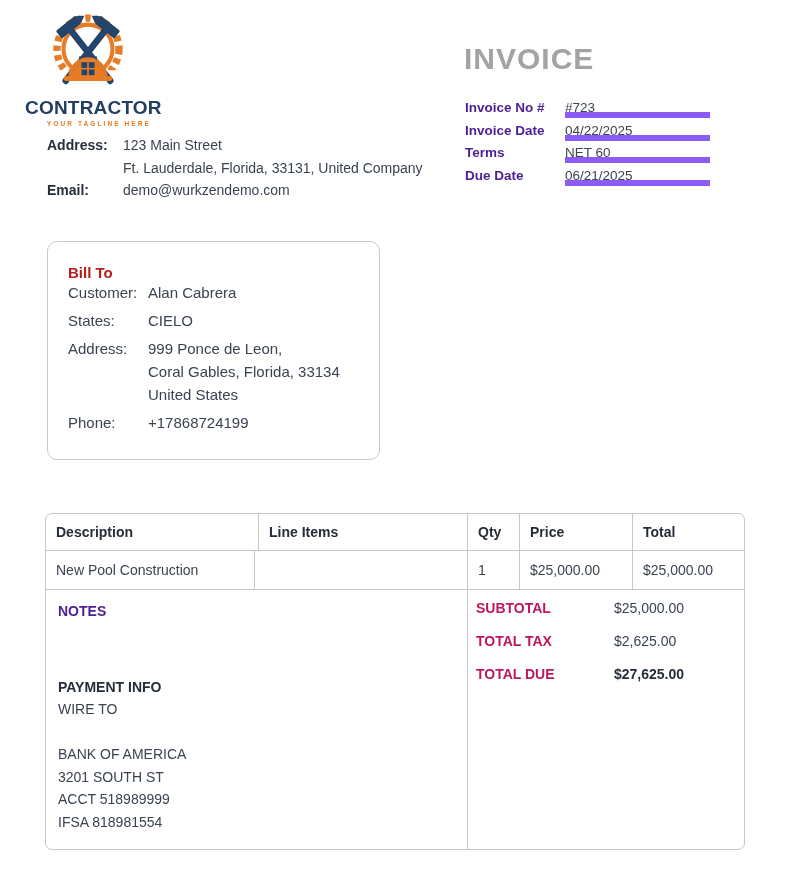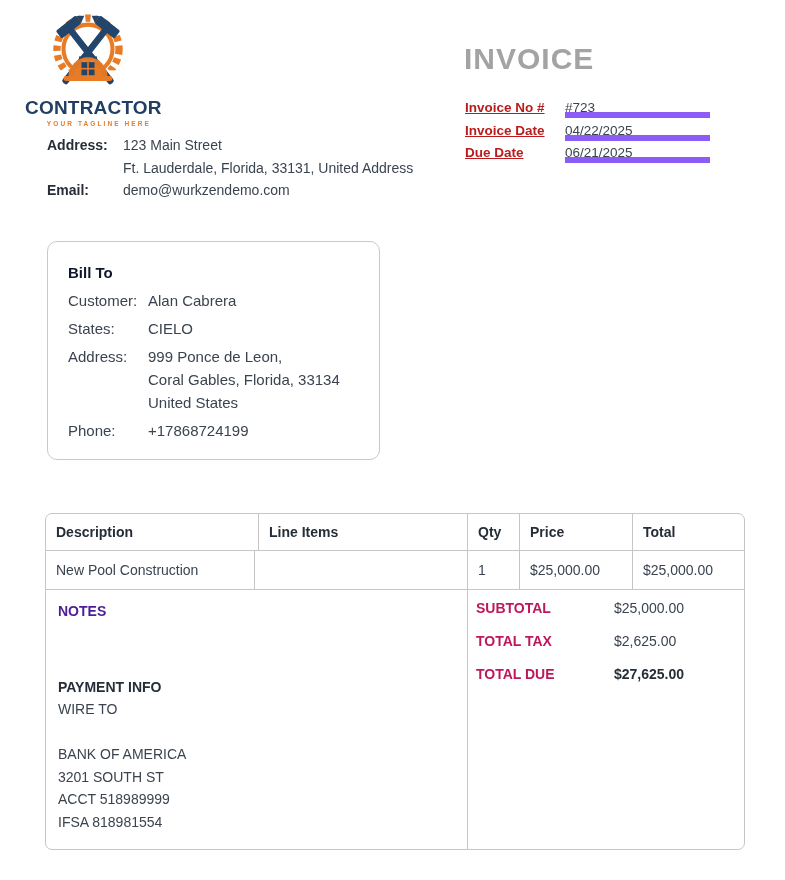--- a/index.html
+++ b/index.html
@@ -19,29 +19,29 @@
   .contact { position:absolute; left:47px; top:134px; font-size:14px; line-height:23px; }
   .contact-row { display:flex; }
   .contact-label { width:76px; font-weight:bold; color:#252e38; flex:0 0 76px; }
   .contact-value { color:#3a4450; }
   .contact-row.email { margin-top:-1px; }
 
   
   .invoice-title { position:absolute; left:464px; top:42px; font-size:30px; font-weight:bold; color:#a3a3a3; letter-spacing:1px; }
   .meta { position:absolute; left:465px; top:100px; width:245px; font-size:13.5px; }
   .meta-row { display:flex; height:18px; margin-bottom:4.5px; }
-  .meta-label { width:100px; flex:0 0 100px; font-weight:bold; color:#b91c1c;text-decoration:underline; }
+  .meta-label { width:100px; flex:0 0 100px; font-weight:bold; color:#4c1d95; }
   .meta-value { flex:1; border-bottom:6px solid #8b5cf6; }
 
   
   .billto {
     position:absolute; left:47px; top:241px; width:333px; height:219px;
     border:1px solid #c9c9c9; border-radius:10px; padding:22px 20px 0; font-size:15px;
   }
-  .billto-title { font-weight:bold; color:#0f172a; margin-bottom:8px; }
+  .billto-title { font-weight:bold; color:#b91c1c; margin-bottom:0; }
   .billto-row { display:flex; line-height:23px; margin-bottom:5px; }
   .billto-label { width:80px; flex:0 0 80px; }
 
   
   .table {
     position:absolute; left:45px; top:513px; width:700px; height:337px;
     border:1px solid #c6c6c6; border-radius:7px; font-size:14px;
   }
   .thead { display:flex; height:37px; border-bottom:1px solid #c6c6c6; font-weight:bold; color:#252e38; }
   .trow  { display:flex; height:39px; border-bottom:1px solid #c6c6c6; }
@@ -109,39 +109,43 @@
     </svg>
     <div class="logo-name">CONTRACTOR</div>
     <div class="logo-tagline">YOUR TAGLINE HERE</div>
   </div>
 
   <div class="contact">
     <div class="contact-row">
       <span class="contact-label">Address:</span>
       <span class="contact-value">
         <span>123 Main Street</span><br>
-        <span>Ft. Lauderdale, Florida, 33131, United Address</span>
+        <span>Ft. Lauderdale, Florida, 33131, United Company</span>
       </span>
     </div>
     <div class="contact-row email">
       <span class="contact-label">Email:</span>
       <span class="contact-value">demo@wurkzendemo.com</span>
     </div>
   </div>
 
   <div class="invoice-title">INVOICE</div>
 
   <div class="meta">
     <div class="meta-row">
       <span class="meta-label">Invoice No #</span>
       <span class="meta-value">#723</span>
     </div>
     <div class="meta-row">
       <span class="meta-label">Invoice Date</span>
       <span class="meta-value">04/22/2025</span>
+    </div>
+    <div class="meta-row">
+      <span class="meta-label">Terms</span>
+      <span class="meta-value">NET 60</span>
     </div>
     <div class="meta-row">
       <span class="meta-label">Due Date</span>
       <span class="meta-value">06/21/2025</span>
     </div>
   </div>
 
   <div class="billto">
     <div class="billto-title">Bill To</div>
     <div class="billto-row">

